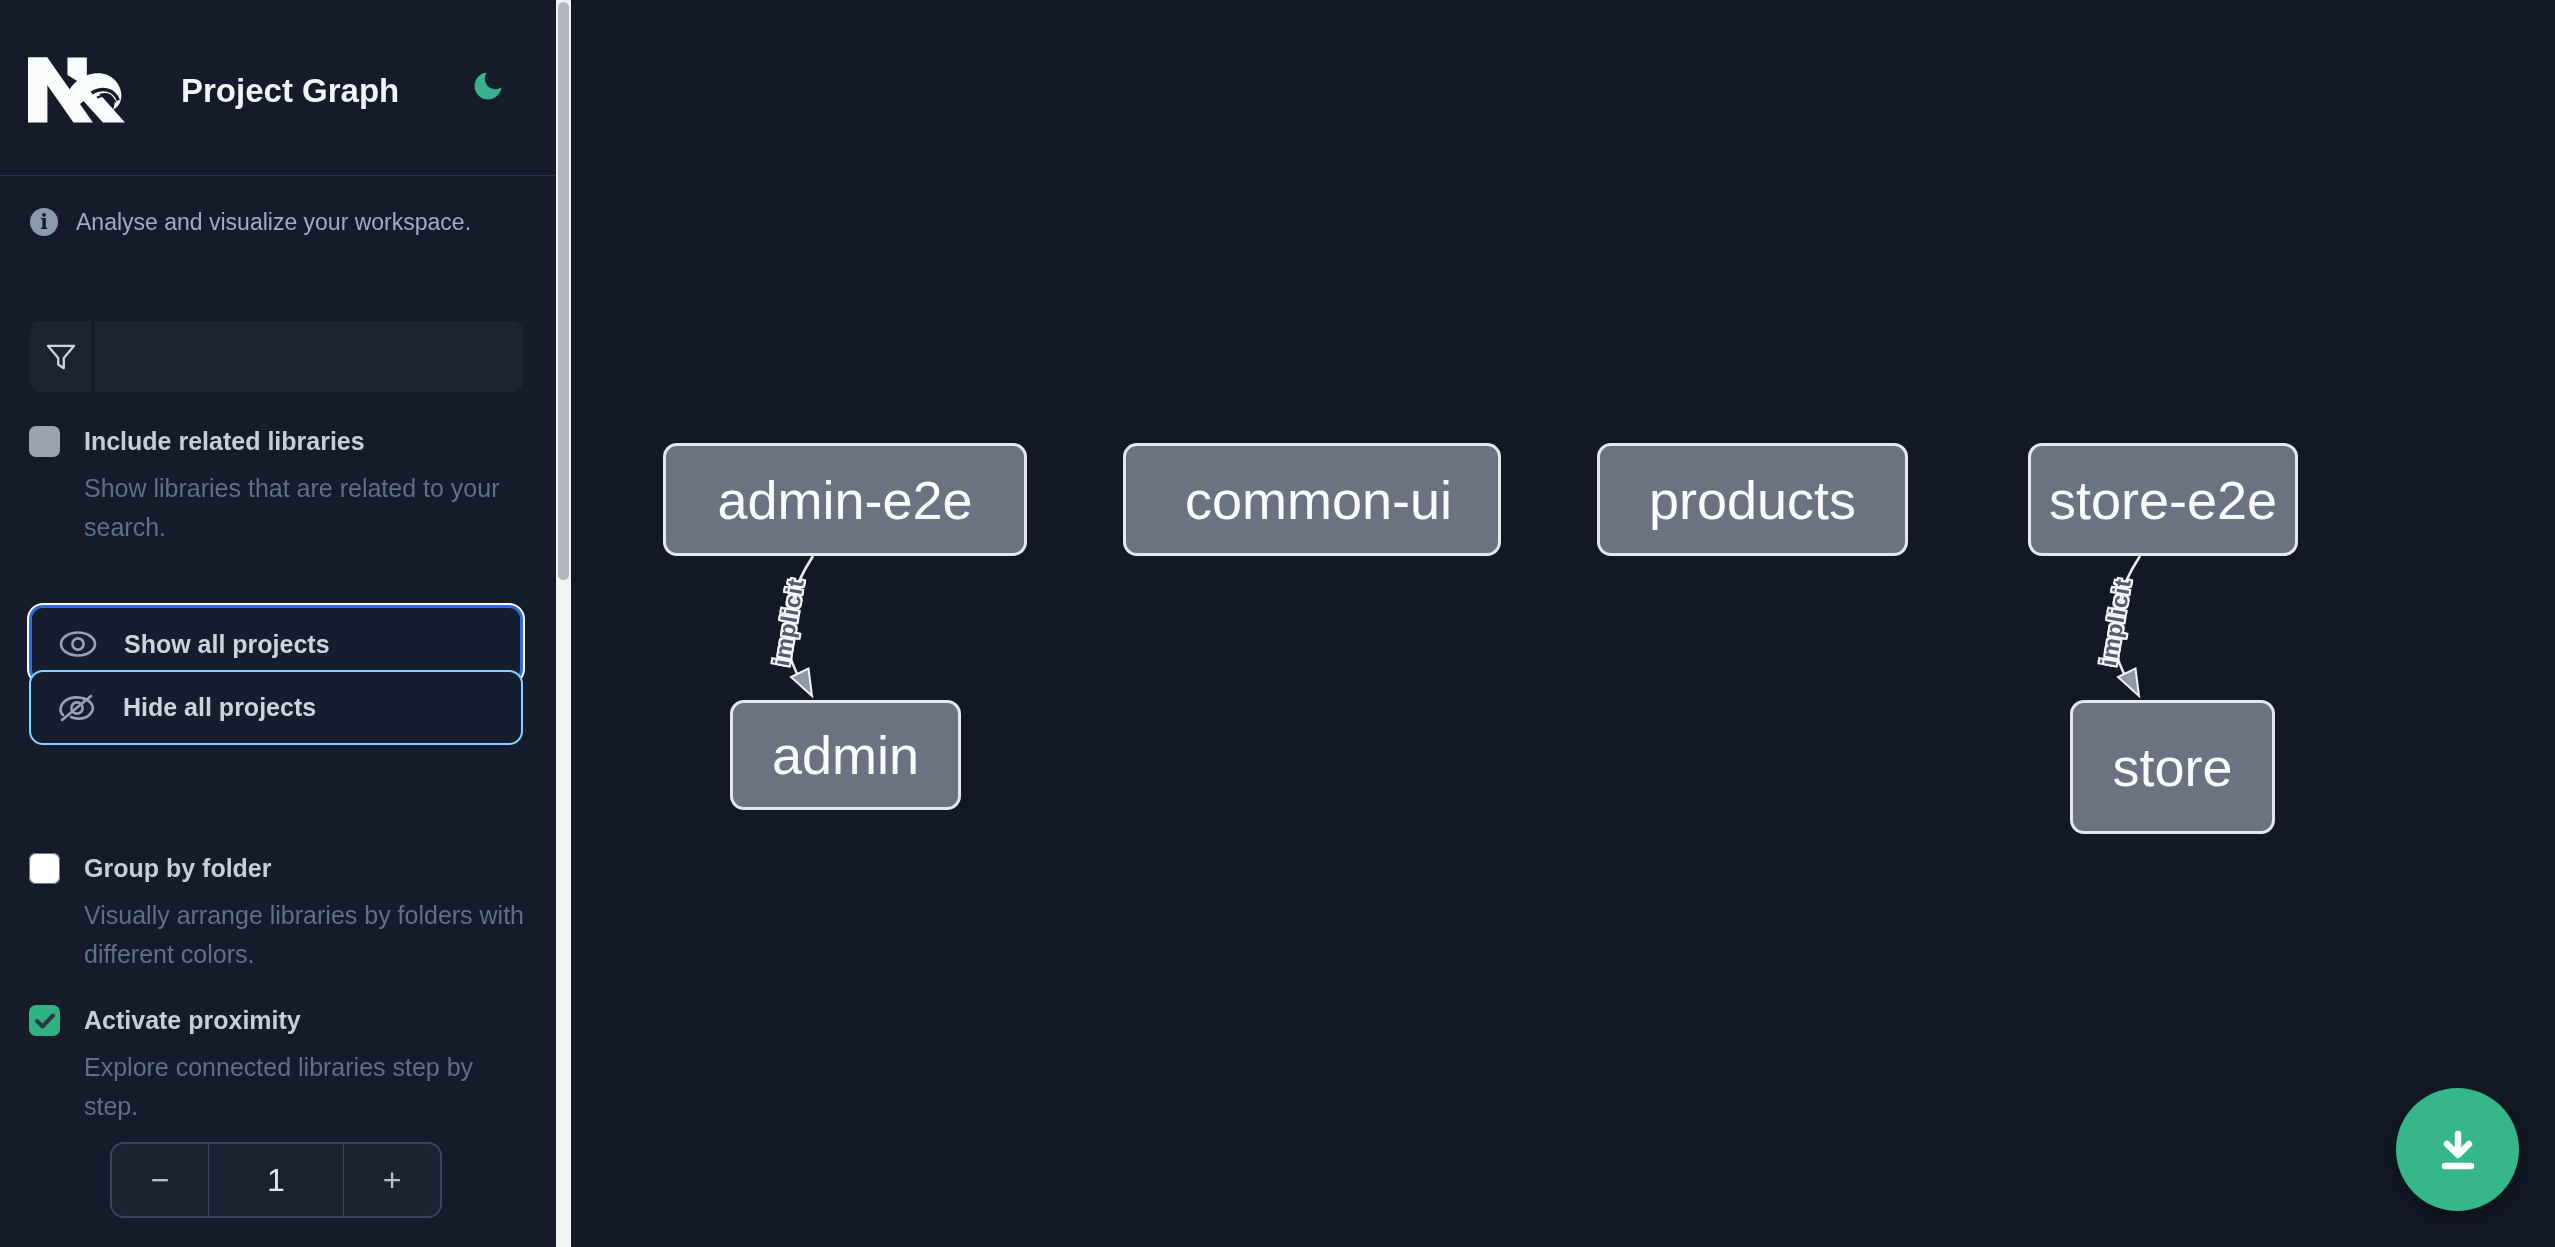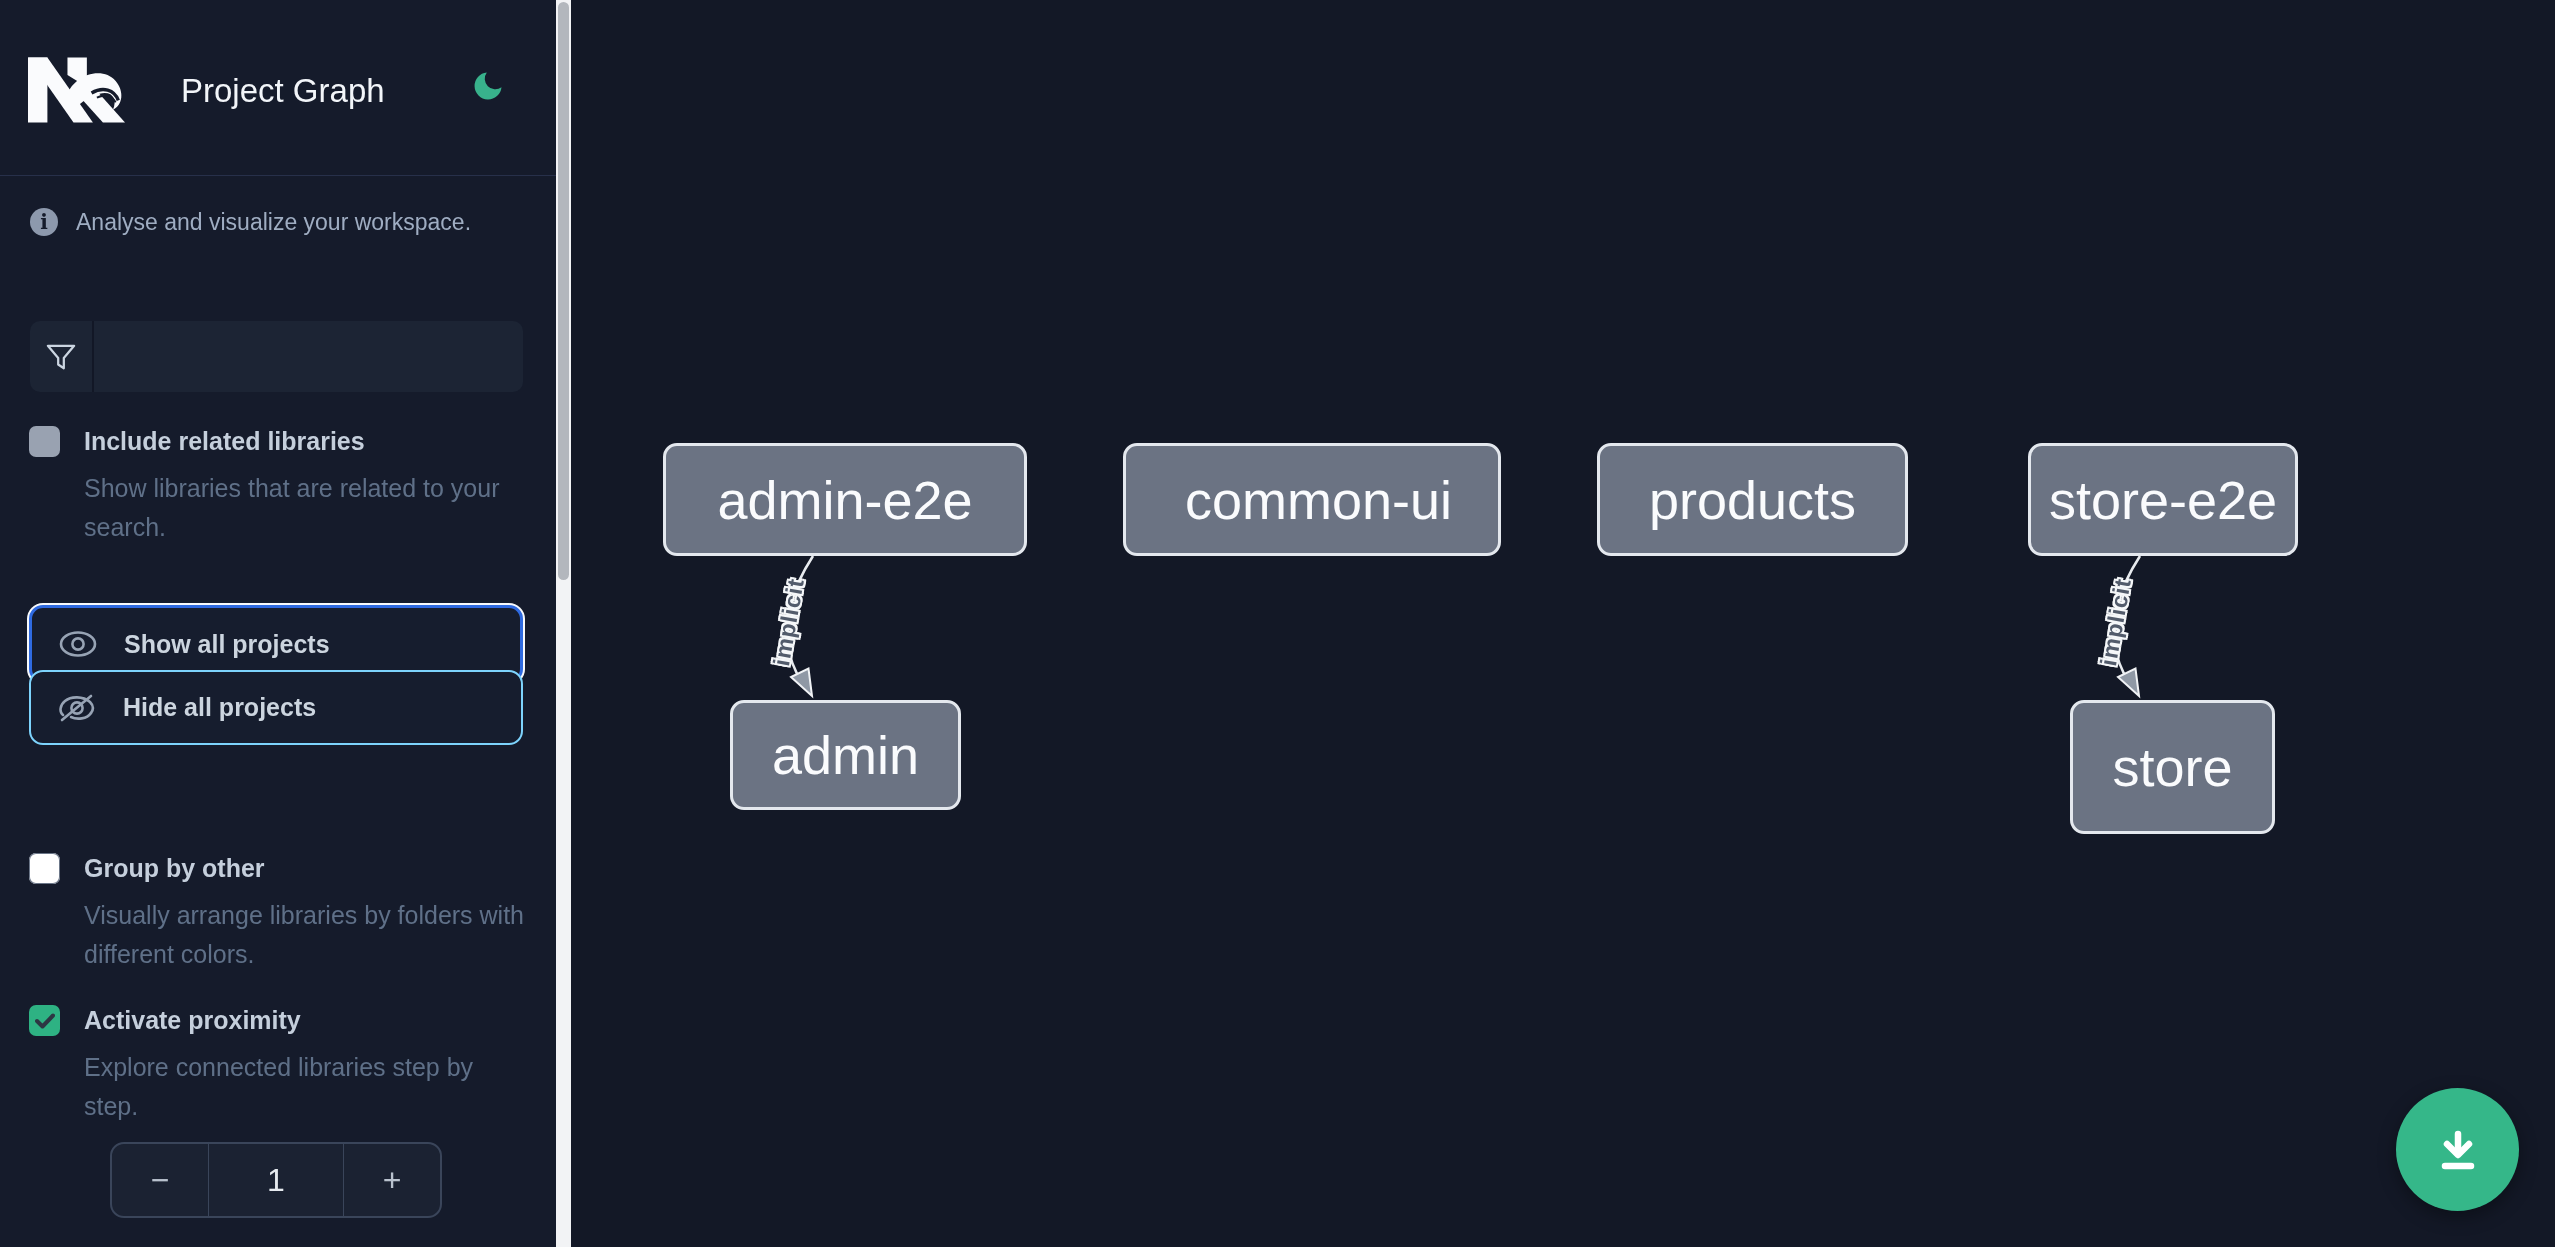--- a/index.html
+++ b/index.html
@@ -6,21 +6,21 @@
   *{box-sizing:border-box;}
   .app{
     position:relative;width:2555px;height:1247px;overflow:hidden;
     font-family:"Liberation Sans","DejaVu Sans",sans-serif;
     background:#131826;
   }
   
   .sidebar{position:absolute;left:0;top:0;width:556px;height:1247px;background:#151b2b;}
   .sb-header{position:absolute;left:0;top:0;width:556px;height:176px;border-bottom:1px solid #27304a;}
   .logo{position:absolute;left:28px;top:55px;width:97px;height:68px;}
-  .app-title{position:absolute;left:181px;top:72px;font-size:33px;font-weight:400;color:#f2f5f9;white-space:nowrap;}
+  .app-title{position:absolute;left:181px;top:72px;font-size:33px;font-weight:700;color:#f2f5f9;white-space:nowrap;}
   .moon{position:absolute;left:470px;top:68px;width:36px;height:36px;cursor:pointer;}
   .info-row{position:absolute;left:30px;top:208px;display:flex;align-items:center;}
   .info-icon{width:28px;height:28px;border-radius:50%;background:#8d99ad;color:#151b2b;
     display:flex;align-items:center;justify-content:center;
     font-family:"DejaVu Serif",serif;font-weight:700;font-size:20px;flex:0 0 auto;}
   .info-text{margin-left:18px;font-size:23px;color:#9fadc2;white-space:nowrap;}
   
   .search{position:absolute;left:30px;top:321px;width:493px;height:71px;background:#1c2434;border-radius:10px;display:flex;overflow:hidden;}
   .search-icon-cell{width:64px;height:100%;display:flex;align-items:center;justify-content:center;border-right:2px solid #121726;flex:0 0 auto;}
   .search input{flex:1;background:transparent;border:none;outline:none;padding:0 20px;font-size:27px;
@@ -119,21 +119,21 @@
         <path d="M6 22 C2 19 3 12 8 8 C14 3 26 3 33 9 C36 12 37 16 34 20"></path>
         <path d="M14 24 C20 27 30 26 34 20"></path>
         <circle cx="20" cy="15" r="5.6"></circle>
         <line x1="5" y1="27" x2="34" y2="3"></line>
       </svg>
       <span class="lbl">Hide all projects</span>
     </div>
 
     <div class="option" style="top:852px;height:125px;">
       <div class="cb cb-white"></div>
-      <div class="opt-label">Group by other</div>
+      <div class="opt-label">Group by folder</div>
       <div class="opt-desc">Visually arrange libraries by folders with different colors.</div>
     </div>
 
     <div class="option" style="top:1004px;height:125px;">
       <div class="cb cb-green">
         <svg width="20" height="16" viewBox="0 0 20 16" fill="none" stroke="#2d3643" stroke-width="4" stroke-linecap="round" stroke-linejoin="round">
           <path d="M2 8 L7.5 13.5 L18 2.5"></path>
         </svg>
       </div>
       <div class="opt-label">Activate proximity</div>

